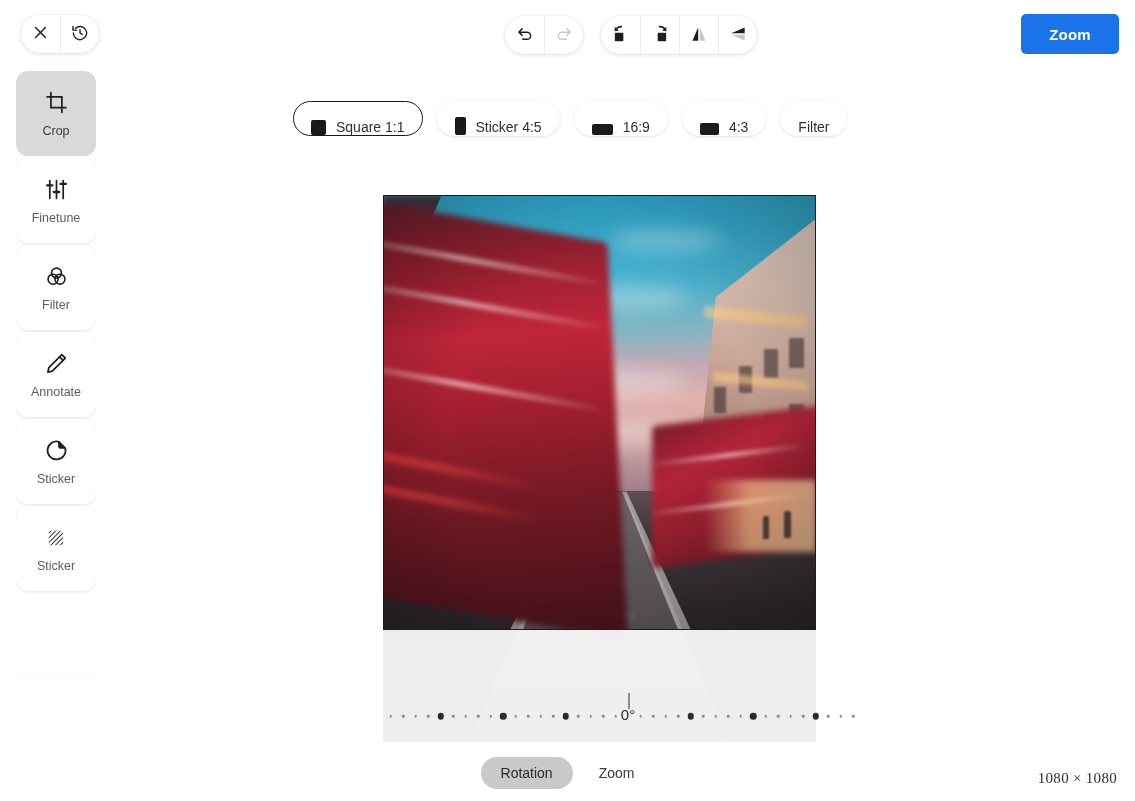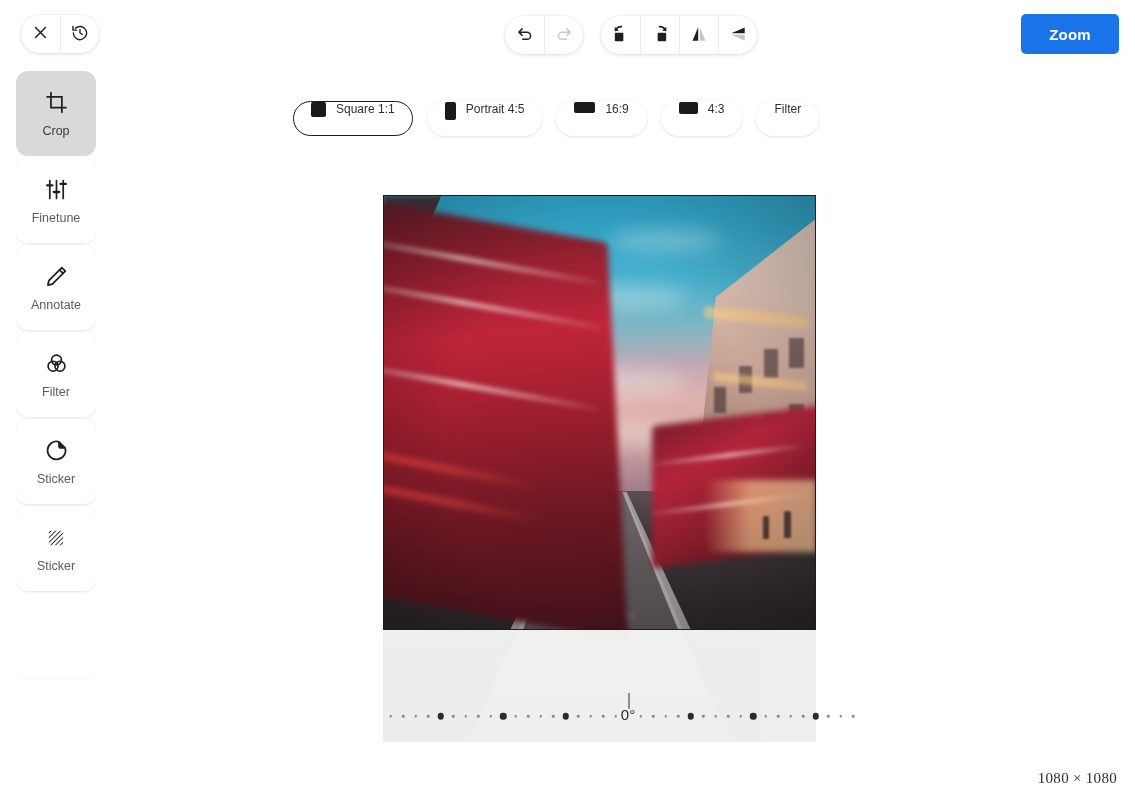--- a/index.html
+++ b/index.html
@@ -88,28 +88,28 @@
 
   
   .ratio-bar {
     position: absolute;
     left: 293px; top: 101px;
     display: flex;
     gap: 14px;
     align-items: center;
   }
   .ratio-chip {
-    display: flex; align-items: flex-start;
+    display: flex; align-items: flex-end;
     gap: 10px;
     height: 35px;
     padding: 0 17px;
     border-radius: 999px;
     background: #ffffff;
     box-shadow: 0 1px 3px rgba(0,0,0,0.10), 0 0 0 0.5px rgba(0,0,0,0.03);
-    font-size: 12px;
+    font-size: 14px;
     color: #303030;
     cursor: pointer;
     border: 1.6px solid transparent;
     white-space: nowrap;
     font-family: "Liberation Sans", sans-serif;
   }
   .ratio-chip.selected { border-color: #1a1a1a; box-shadow: none; }
   .chip-shape { background: #1a1a1a; border-radius: 2px; flex: none; }
   .shape-square { width: 15px; height: 15px; }
   .shape-portrait { width: 11px; height: 18px; }
@@ -464,37 +464,37 @@
           <line x1="2.2" y1="7.6" x2="7.8" y2="7.6" stroke-width="2.4"></line>
           <line x1="9.2" y1="14.6" x2="14.8" y2="14.6" stroke-width="2.4"></line>
           <line x1="16.2" y1="6.2" x2="21.8" y2="6.2" stroke-width="2.4"></line>
         </svg>
       </span>
       <span class="t-label">Finetune</span>
     </button>
 
     <button class="tool-btn">
       <span class="t-icon">
-        <svg width="23" height="23" viewBox="0 0 24 24" fill="none" stroke="#1f1f1f" stroke-width="1.8" stroke-linejoin="round" stroke-linecap="round">
-          <path d="M17.6 2.8 21.2 6.4 7.6 20 3.0 21.0 4.0 16.4z"></path>
-          <path d="M15.2 5.2 18.8 8.8"></path>
-        </svg>
-      </span>
-      <span class="t-label">Annotate</span>
-    </button>
-
-    <button class="tool-btn">
-      <span class="t-icon">
         <svg width="23" height="23" viewBox="0 0 24 24" fill="none" stroke="#1f1f1f" stroke-width="1.7">
           <circle cx="12" cy="8.4" r="5.2"></circle>
           <circle cx="8.4" cy="14.8" r="5.2"></circle>
           <circle cx="15.6" cy="14.8" r="5.2"></circle>
         </svg>
       </span>
       <span class="t-label">Filter</span>
+    </button>
+
+    <button class="tool-btn">
+      <span class="t-icon">
+        <svg width="23" height="23" viewBox="0 0 24 24" fill="none" stroke="#1f1f1f" stroke-width="1.8" stroke-linejoin="round" stroke-linecap="round">
+          <path d="M17.6 2.8 21.2 6.4 7.6 20 3.0 21.0 4.0 16.4z"></path>
+          <path d="M15.2 5.2 18.8 8.8"></path>
+        </svg>
+      </span>
+      <span class="t-label">Annotate</span>
     </button>
 
     <button class="tool-btn">
       <span class="t-icon">
         <svg width="23" height="23" viewBox="0 0 24 24" fill="none" stroke="#1f1f1f" stroke-width="1.8" stroke-linejoin="round">
           <path d="M14.6 2.9a9.4 9.4 0 1 0 6.5 6.5l-6.5-6.5z"></path>
           <path d="M14.6 2.9v4.3a2.2 2.2 0 0 0 2.2 2.2h4.3" fill="#1f1f1f"></path>
         </svg>
       </span>
       <span class="t-label">Sticker</span>
@@ -518,21 +518,21 @@
   </div>
   <div class="rail-fade"></div>
 
   <div class="ratio-bar">
     <button class="ratio-chip selected">
       <span class="chip-shape shape-square"></span>
       <span>Square 1:1</span>
     </button>
     <button class="ratio-chip">
       <span class="chip-shape shape-portrait"></span>
-      <span>Portrait 4:5</span>
+      <span>Sticker 4:5</span>
     </button>
     <button class="ratio-chip">
       <span class="chip-shape shape-169"></span>
       <span>16:9</span>
     </button>
     <button class="ratio-chip">
       <span class="chip-shape shape-43"></span>
       <span>4:3</span>
     </button>
     <button class="ratio-chip">
@@ -645,16 +645,20 @@
         <span class="tick sm" style="left: 407.5px;"></span>
         <span class="tick sm" style="left: 420px;"></span>
         <span class="tick lg" style="left: 432.5px;"></span>
         <span class="tick sm" style="left: 445px;"></span>
         <span class="tick sm" style="left: 457.5px;"></span>
         <span class="tick sm" style="left: 470px;"></span>
       </div>
     <div class="ruler-value">0°</div>
   </div>
 
+  <div class="mode-bar">
+    <button class="mode-btn active">Rotation</button>
+    <button class="mode-btn">Zoom</button>
+  </div>
 
   <div class="size-readout">1080 × 1080</div>
 
 </div>
 
 </body></html>

